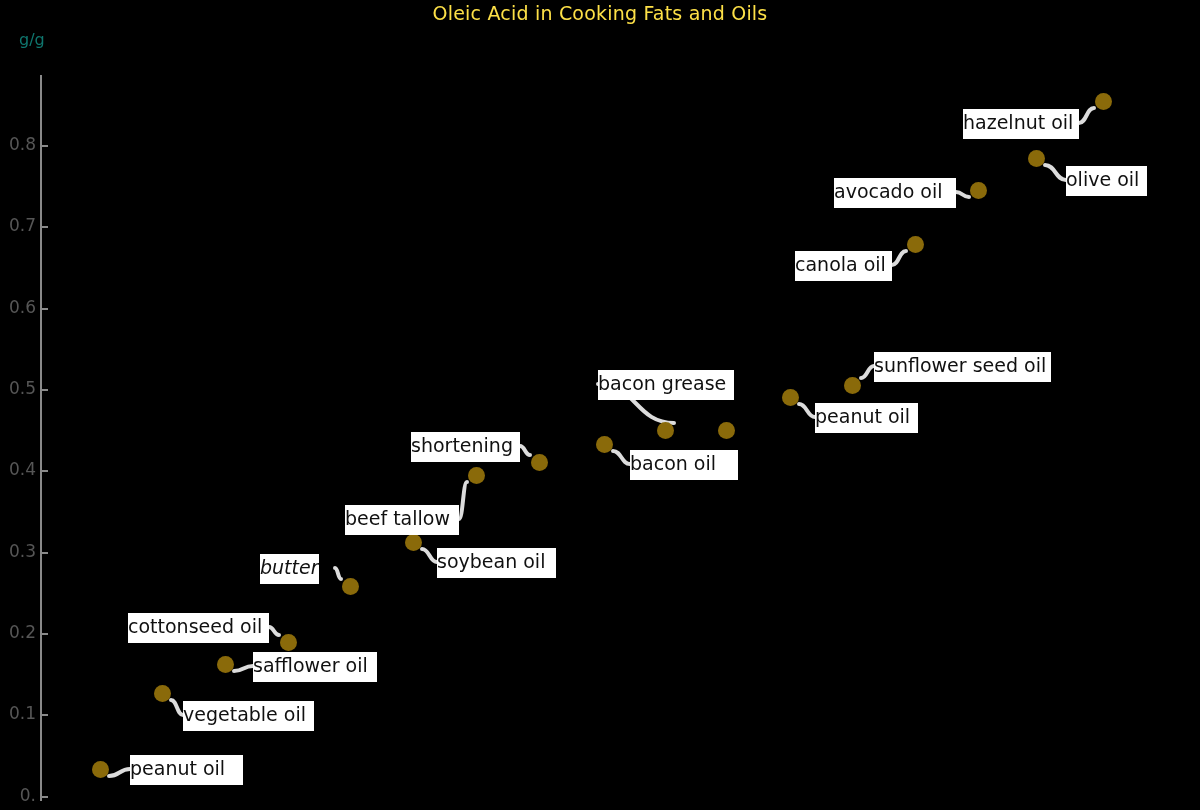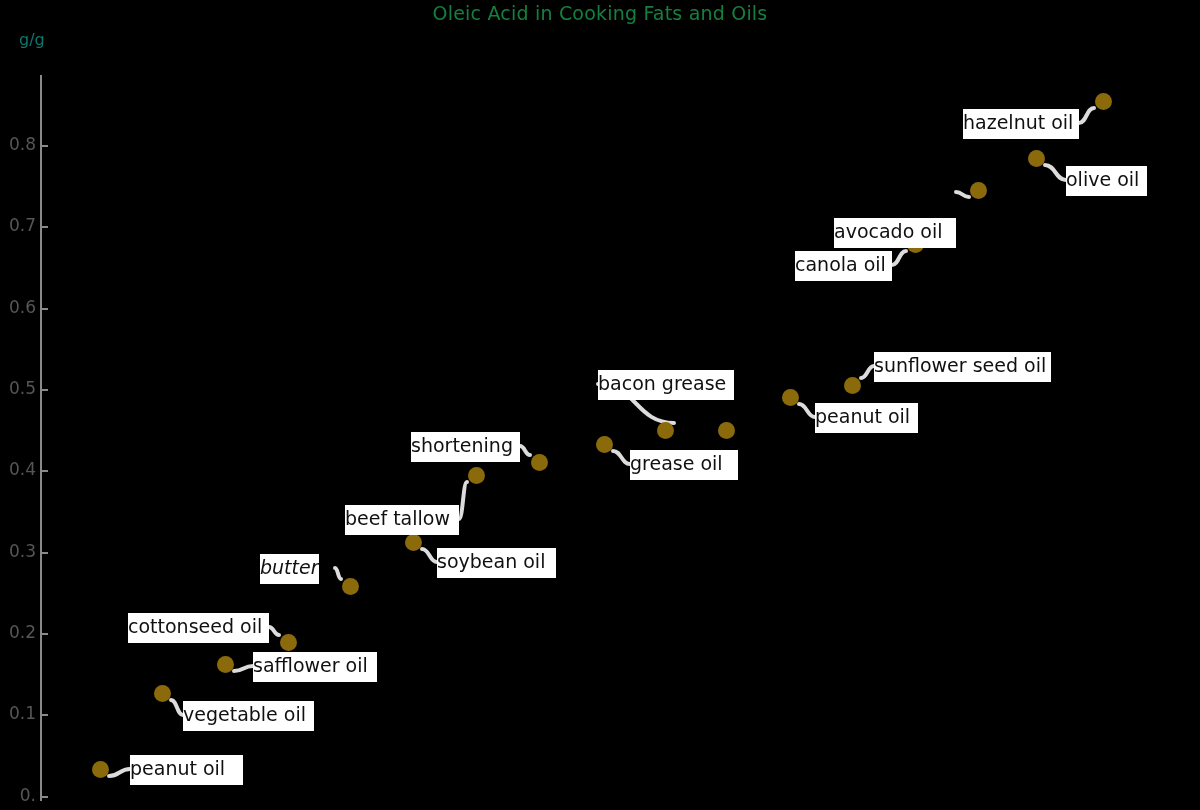--- a/index.html
+++ b/index.html
@@ -3,21 +3,21 @@
 <meta charset="utf-8">
 <title>Oleic Acid in Cooking Fats and Oils</title>
 <style>
   html,body{margin:0;padding:0;background:#000;}
   body{width:1200px;height:810px;overflow:hidden;
        font-family:"DejaVu Sans","Liberation Sans",sans-serif;}
   #stage{position:relative;width:1200px;height:810px;background:#000;}
 
   #chart-title{
     position:absolute; top:2px; left:0; width:1200px;
-    text-align:center; font-size:19px; color:#15803d;
+    text-align:center; font-size:19px; color:#fde047;
     letter-spacing:.2px; white-space:nowrap;
   }
 
   #ylabel{
     position:absolute; left:19px; top:30px;
     font-size:16px; color:#0f766e;
   }
 
   
   #yaxis-line{
@@ -129,31 +129,31 @@
       <div class="plabel" style="left: 128px; top: 613px; width: 141px;">cottonseed oil</div>
       <div class="point" title="butter" style="left: 350px; top: 586px;"></div>
       <div class="plabel" style="left: 260px; top: 554px; width: 59px; font-style: italic;">butter</div>
       <div class="point" title="soybean oil" style="left: 413px; top: 542px;"></div>
       <div class="plabel" style="left: 437px; top: 548px; width: 119px;">soybean oil</div>
       <div class="point" title="beef tallow" style="left: 476px; top: 475px;"></div>
       <div class="plabel" style="left: 345px; top: 505px; width: 114px;">beef tallow</div>
       <div class="point" title="shortening" style="left: 539px; top: 462px;"></div>
       <div class="plabel" style="left: 411px; top: 432px; width: 109px;">shortening</div>
       <div class="point" title="sesame oil" style="left: 604px; top: 444px;"></div>
-      <div class="plabel" style="left: 630px; top: 450px; width: 108px;">grease oil</div>
+      <div class="plabel" style="left: 630px; top: 450px; width: 108px;">bacon oil</div>
       <div class="point" title="bacon grease" style="left: 665px; top: 430px;"></div>
       <div class="plabel" style="left: 598px; top: 370px; width: 136px;">bacon grease</div>
       <div class="point" title="" style="left: 726px; top: 430px;"></div>
       <div class="point" title="peanut oil" style="left: 790px; top: 397px;"></div>
       <div class="plabel" style="left: 815px; top: 403px; width: 103px;">peanut oil</div>
       <div class="point" title="sunflower seed oil" style="left: 852px; top: 385px;"></div>
       <div class="plabel" style="left: 874px; top: 352px; width: 177px;">sunflower seed oil</div>
       <div class="point" title="canola oil" style="left: 915px; top: 244px;"></div>
       <div class="plabel" style="left: 795px; top: 251px; width: 97px;">canola oil</div>
       <div class="point" title="avocado oil" style="left: 978px; top: 190px;"></div>
-      <div class="plabel" style="left: 834px; top: 178px; width: 122px; margin-top: 40px;">avocado oil</div>
+      <div class="plabel" style="left: 834px; top: 178px; width: 122px;">avocado oil</div>
       <div class="point" title="olive oil" style="left: 1036px; top: 158px;"></div>
       <div class="plabel" style="left: 1066px; top: 166px; width: 81px;">olive oil</div>
       <div class="point" title="hazelnut oil" style="left: 1103px; top: 101px;"></div>
       <div class="plabel" style="left: 963px; top: 109px; width: 116px;">hazelnut oil</div>
     </div>
 
 </div>
 
 </body></html>

